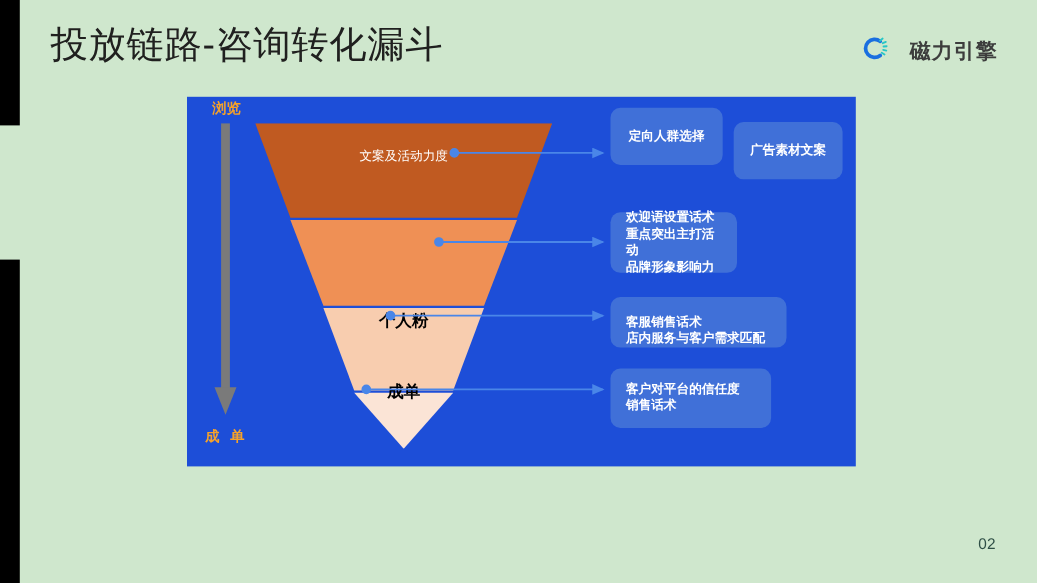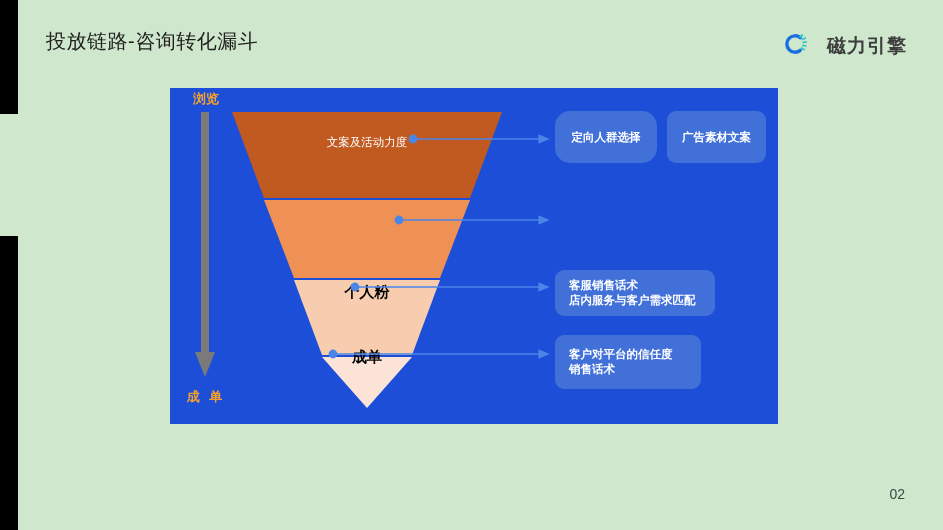--- a/index.html
+++ b/index.html
@@ -27,21 +27,21 @@
     background: #000000;
   }
   #edge-bar-top   { top: 0px;   height: 114px; }
   #edge-bar-bottom{ top: 236px; height: 294px; }
 
   
   #page-title {
     position: absolute;
     left: 46px;
     top: 21px;
-    font-size: 20px;
+    font-size: 34px;
     line-height: 40px;
     color: #20201f;
     letter-spacing: 0.5px;
     white-space: nowrap;
   }
 
   
   #brand-logo {
     position: absolute;
     right: 36px;
@@ -147,24 +147,24 @@
     align-items: center;
     box-sizing: border-box;
   }
   .callout-text {
     font-size: 11.5px;
     font-weight: bold;
     line-height: 15px;
     padding: 0 14px;
     white-space: pre-line;
   }
-  #callout-0 { left: 385px; top: 23px;  width: 102px; height: 52px; justify-content: center; border-radius: 15px; }
+  #callout-0 { left: 385px; top: 10px;  width: 102px; height: 52px; justify-content: center; }
   #callout-1 { left: 497px; top: 23px;  width: 99px;  height: 52px; justify-content: center; }
   #callout-2 { left: 385px; top: 105px; width: 115px; height: 55px; }
-  #callout-3 { left: 385px; top: 182px; width: 160px; height: 46px; }
+  #callout-3 { left: 385px; top: 182px; width: 160px; height: 46px; align-items: flex-end; }
   #callout-4 { left: 385px; top: 247px; width: 146px; height: 54px; font-family: Liberation Serif, serif; }
 
   
   #page-number {
     position: absolute;
     right: 38px;
     bottom: 28px;
     font-size: 14px;
     color: #2f4f46;
   }
@@ -246,20 +246,25 @@
         <circle cx="163" cy="266" r="3.6"></circle>
       </g>
     </svg>
 
     <div class="callout" id="callout-0">
       <div class="callout-text">定向人群选择</div>
     </div>
     <div class="callout" id="callout-1">
       <div class="callout-text">广告素材文案</div>
     </div>
+    <div class="callout" id="callout-2">
+      <div class="callout-text">欢迎语设置话术
+重点突出主打活动
+品牌形象影响力</div>
+    </div>
     <div class="callout" id="callout-3">
       <div class="callout-text">客服销售话术
 店内服务与客户需求匹配</div>
     </div>
     <div class="callout" id="callout-4">
       <div class="callout-text">客户对平台的信任度
 销售话术</div>
     </div>
 
   </div>

